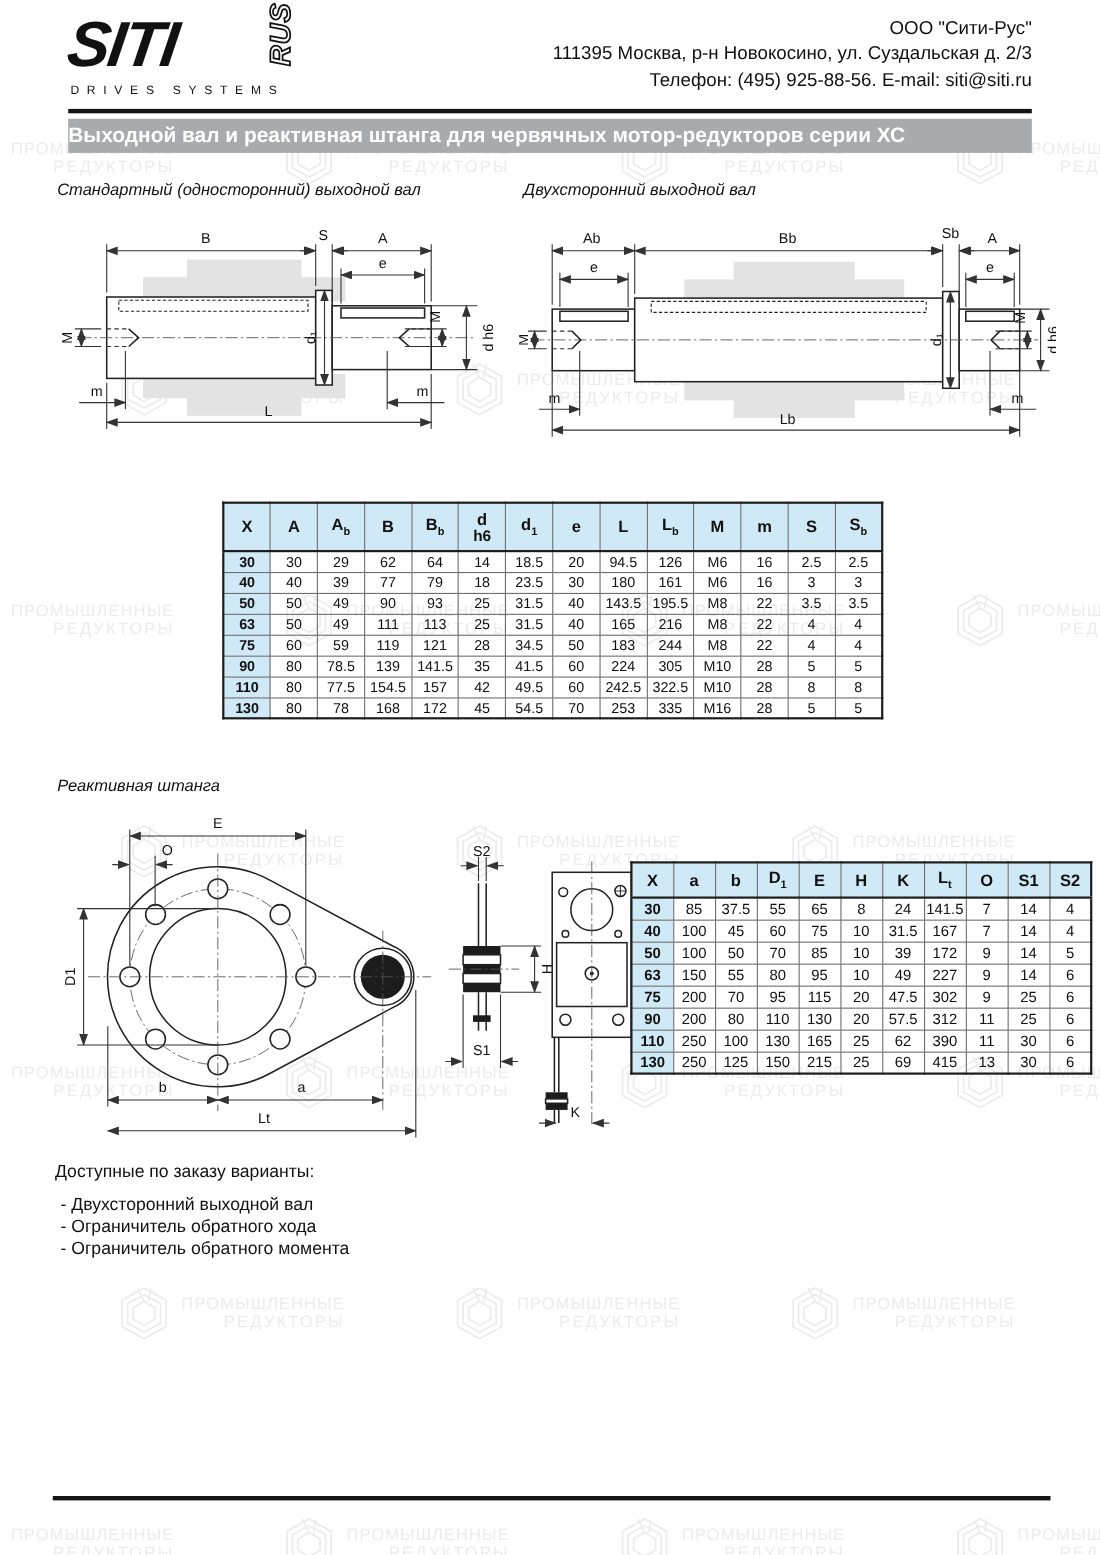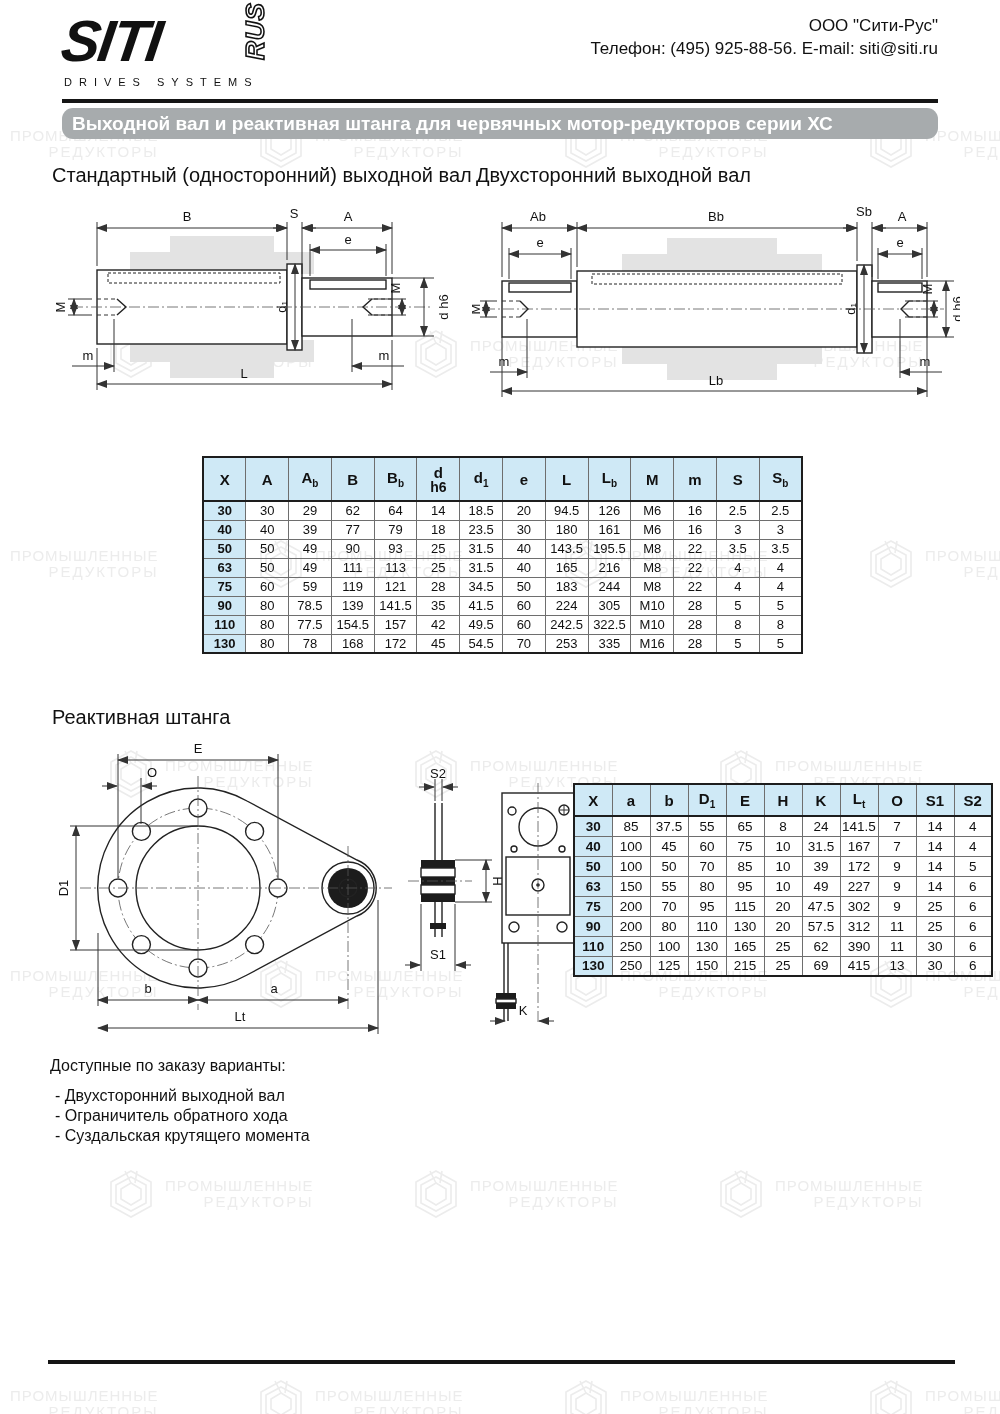--- a/index.html
+++ b/index.html
@@ -18,24 +18,24 @@
   .logo{left:62px;top:12px;width:240px;height:86px;}
   .logo .brand{font-style:italic;font-weight:bold;font-size:58px;letter-spacing:-2px;
                transform:skewX(-8deg);display:inline-block;line-height:1;}
   .logo .rus{position:absolute;left:178px;top:2px;font-style:italic;font-weight:bold;font-size:26px;
              letter-spacing:1px;color:#fff;-webkit-text-stroke:1.6px #111;text-stroke:1.6px #111;
              transform:rotate(-90deg) translate(-46px,0);transform-origin:left top;}
   .logo .tagline{position:absolute;left:2px;top:64px;font-size:11px;font-weight:normal;letter-spacing:7px;}
   .company{right:62px;top:14px;text-align:right;font-size:17px;line-height:1.38;}
   .hdr-rule{left:62px;width:876px;top:99px;height:4px;background:#151515;}
   .title-bar{left:62px;width:876px;top:108px;height:31px;background:#a7abad;color:#fff;
-             font-size:19px;font-weight:bold;line-height:31px;padding-left:10px;box-sizing:border-box;
-             white-space:nowrap;overflow:hidden;border-radius:11px;}
-
-  .sec-title{font-size:20px;}
+             font-size:19px;font-weight:bold;line-height:31px;box-sizing:border-box;
+             white-space:nowrap;overflow:hidden;}
+
+  .sec-title{font-size:15px;font-style:italic;}
 
   
   table.dimtable{border-collapse:collapse;table-layout:fixed;border:2px solid #1d1d1d;}
   table.dimtable th,table.dimtable td{border:1px solid #6e6e6e;text-align:center;padding:0;vertical-align:middle;}
   table.dimtable thead tr{border-bottom:2.5px solid #1d1d1d;}
   table.dimtable thead th{background:#cfe9f6;font-weight:bold;}
   table.dimtable tbody th{background:#cfe9f6;font-weight:bold;}
   table.dimtable sub{font-size:10px;}
   table.dimtable .under{font-size:14px;font-weight:bold;line-height:.9;}
   #shaft-table{width:601px;}
@@ -419,20 +419,21 @@
       </div>
     </div>
 
   <div class="abs logo">
     <span class="brand">SITI</span>
     <span class="rus">RUS</span>
     <span class="tagline">DRIVES SYSTEMS</span>
   </div>
   <div class="abs company">
     <div>ООО "Сити-Рус"</div>
+    <div>111395 Москва, р-н Новокосино, ул. Суздальская д. 2/3</div>
     <div>Телефон: (495) 925-88-56. E-mail: siti@siti.ru</div>
   </div>
   <div class="abs hdr-rule"></div>
   <div class="abs title-bar">Выходной вал и реактивная штанга для червячных мотор-редукторов серии ХС</div>
 
   <div class="abs sec-title" style="left:52px;top:164px;">Стандартный (односторонний) выходной вал</div>
   <div class="abs sec-title" style="left:476px;top:164px;">Двухсторонний выходной вал</div>
 
   <svg class="abs" style="left:52px;top:188px;" width="408" height="208" viewBox="0 0 408 208">
     <defs>
@@ -932,17 +933,17 @@
           <td>30</td>
           <td>6</td>
         </tr>
       </tbody>
     </table>
 
   <div class="abs options-title" style="left:50px;top:1057px;text-align:center;">Доступные по заказу варианты:</div>
   <div class="abs options-list" style="left:55px;top:1086px;">
     <div>- Двухсторонний выходной вал</div>
     <div>- Ограничитель обратного хода</div>
-    <div>- Суздальская крутящего момента</div>
+    <div>- Ограничитель обратного момента</div>
   </div>
 
   <div class="abs ftr-rule"></div>
 </div>
 
 </body></html>

